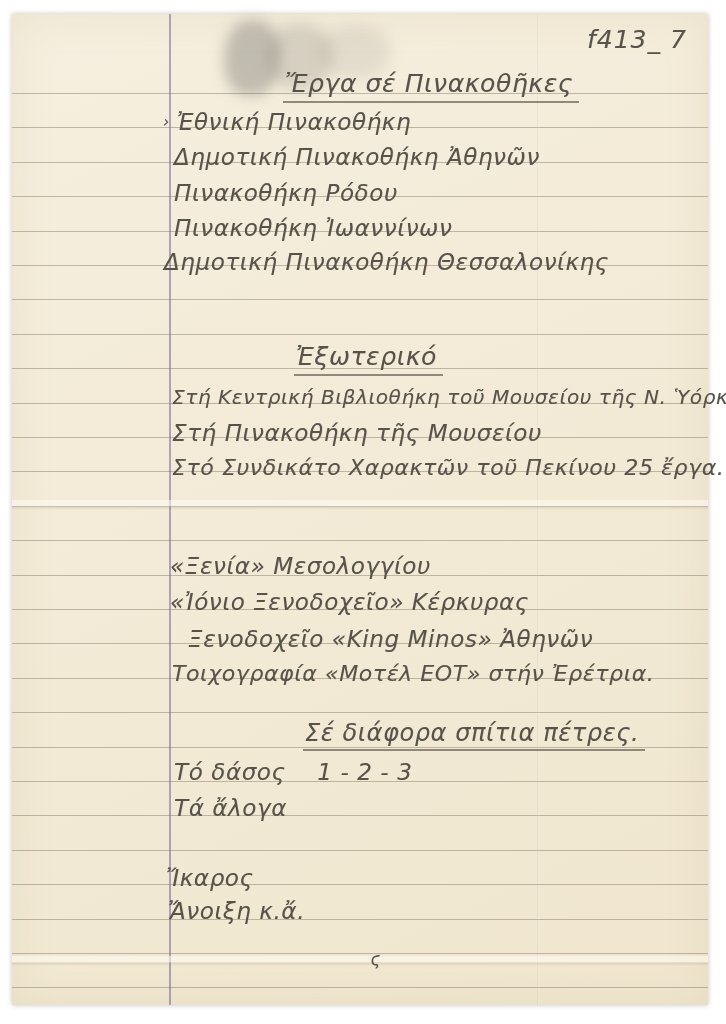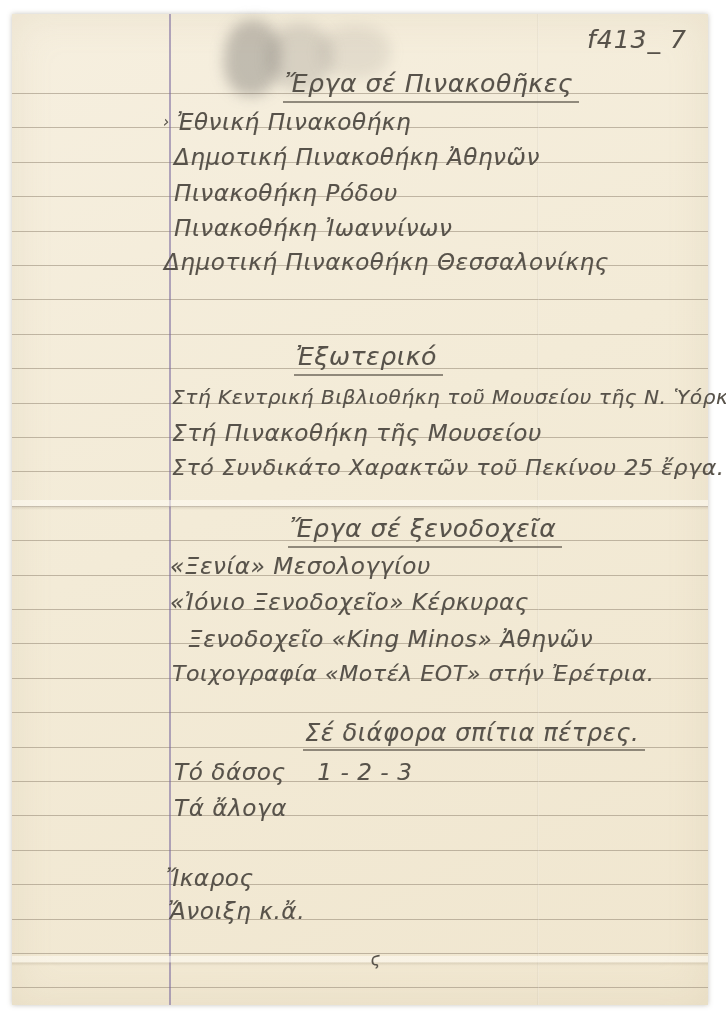--- a/index.html
+++ b/index.html
@@ -69,21 +69,20 @@
   <span class="hw" style="left:174px; top:145px; font-size:23px;">Δημοτική Πινακοθήκη Ἀθηνῶν</span>
   <span class="hw" style="left:174px; top:181px; font-size:23px;">Πινακοθήκη Ρόδου</span>
   <span class="hw" style="left:174px; top:216px; font-size:23px;">Πινακοθήκη Ἰωαννίνων</span>
   <span class="hw" style="left:164px; top:250px; font-size:23px;">Δημοτική Πινακοθήκη Θεσσαλονίκης</span>
 
   <span class="hw title" style="left:294px; top:343px; font-size:25px;">Ἐξωτερικό</span>
   <span class="hw" style="left:172px; top:386px; font-size:20px;">Στή Κεντρική Βιβλιοθήκη τοῦ Μουσείου τῆς Ν. Ὑόρκης</span>
   <span class="hw" style="left:172px; top:421px; font-size:23px;">Στή Πινακοθήκη τῆς Μουσείου</span>
   <span class="hw" style="left:172px; top:456px; font-size:22px;">Στό Συνδικάτο Χαρακτῶν τοῦ Πεκίνου 25 ἔργα.</span>
 
-  <span class="hw title" style="left:288px; top:515px; font-size:25px;">Ἔργα σέ ξενοδοχεῖα</span>
   <span class="hw" style="left:170px; top:554px; font-size:23px;">«Ξενία» Μεσολογγίου</span>
   <span class="hw" style="left:170px; top:590px; font-size:23px;">«Ἰόνιο Ξενοδοχεῖο» Κέρκυρας</span>
   <span class="hw" style="left:188px; top:627px; font-size:23px;">Ξενοδοχεῖο «King Minos» Ἀθηνῶν</span>
   <span class="hw title" style="left:303px; top:720px; font-size:24px;">Σέ διάφορα σπίτια πέτρες.</span>
 
   <span class="hw" style="left:172px; top:662px; font-size:22px;">Τοιχογραφία «Μοτέλ ΕΟΤ» στήν Ἐρέτρια.</span>
   <span class="hw" style="left:174px; top:760px; font-size:23px;">Τό δάσος    1 - 2 - 3</span>
   <span class="hw" style="left:174px; top:796px; font-size:23px;">Τά ἄλογα</span>
   <span class="hw" style="left:166px; top:866px; font-size:23px;">Ἴκαρος</span>
   <span class="hw" style="left:168px; top:899px; font-size:23px;">Ἄνοιξη κ.ἄ.</span>

